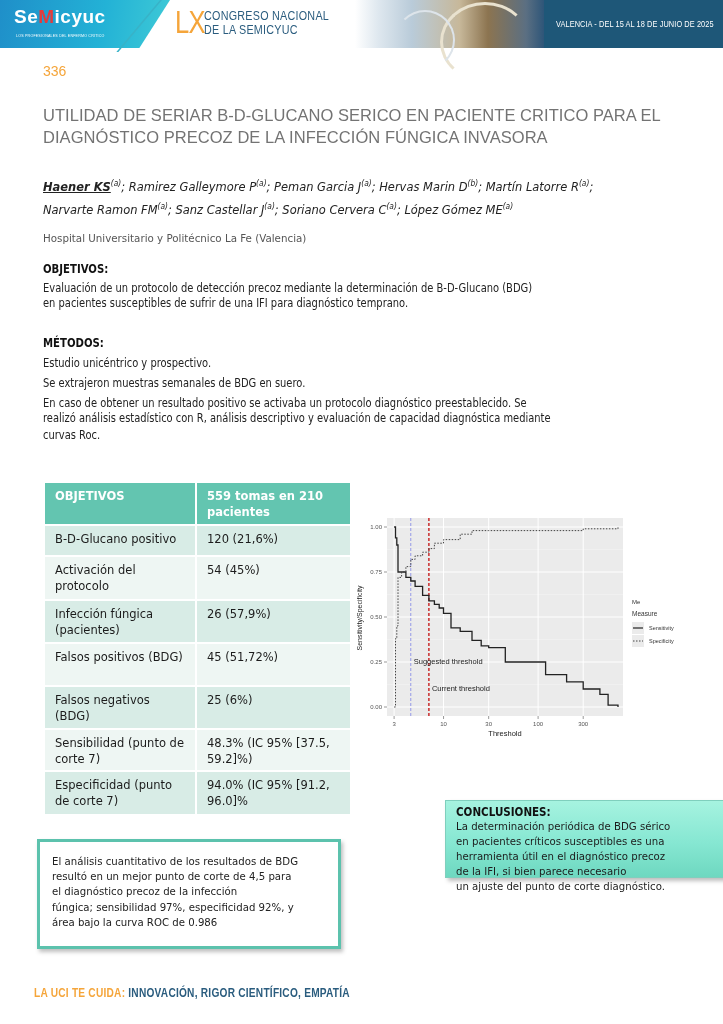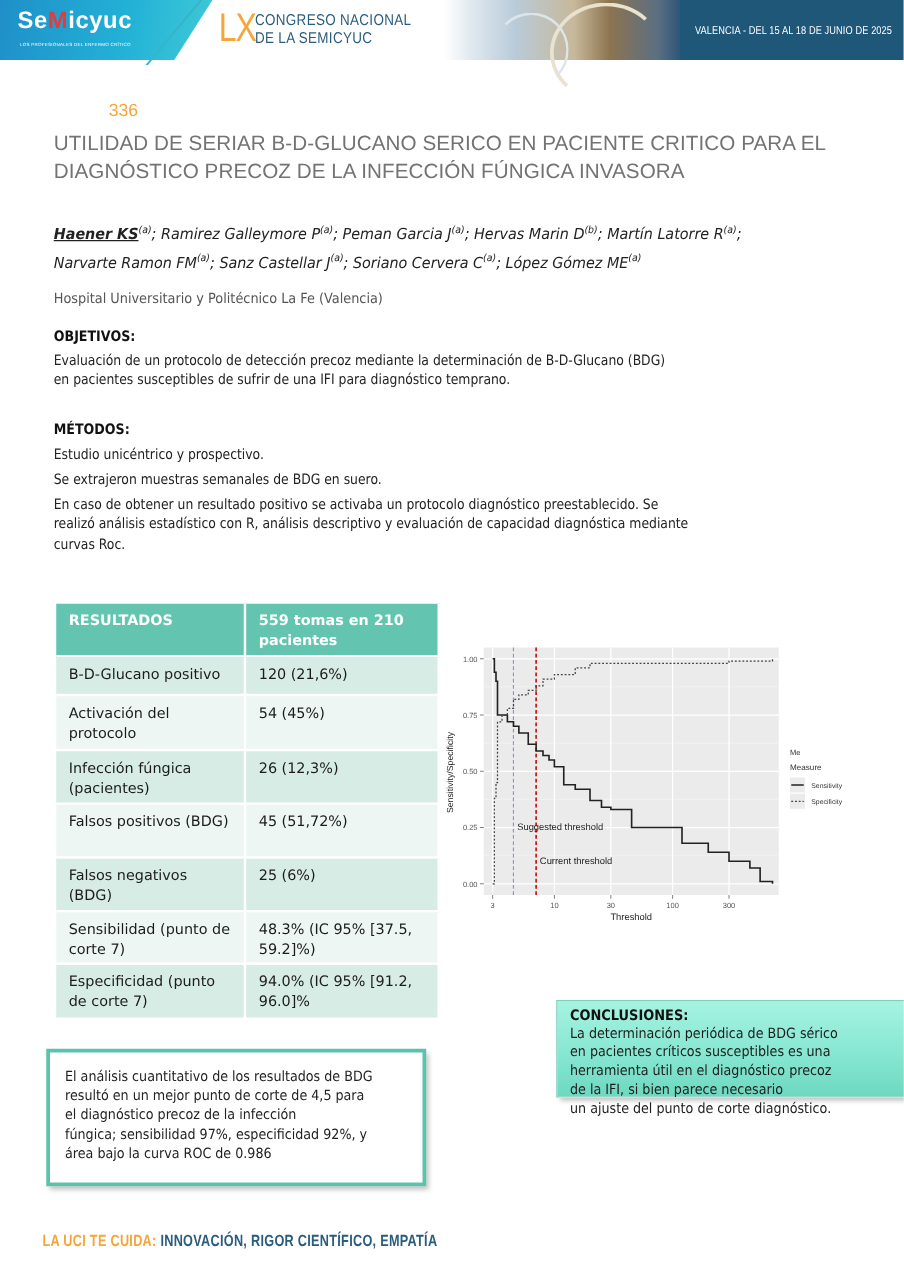--- a/index.html
+++ b/index.html
@@ -18,21 +18,21 @@
   .lx { position: absolute; left: 175px; top: 6px; font-family: "Liberation Sans", sans-serif; font-size: 32px; line-height: 32px; color: #f5a53a; letter-spacing: -1px; transform: scaleX(0.8); transform-origin: left; }
   .congreso { position: absolute; left: 204px; top: 9px; font-family: "Liberation Sans", sans-serif; font-size: 12.5px; line-height: 14px; color: #2a5c7e; letter-spacing: 0.3px; transform: scaleX(0.86); transform-origin: left; }
   .city-img { position: absolute; left: 355px; top: 0; width: 190px; height: 48px;
     background: linear-gradient(90deg, #ffffff 0%, #dfe8ef 12%, #b9cbd9 30%, #c7b89a 55%, #8c7450 70%, #5b6f82 90%, #2b5478 100%); }
   .city-arc1 { position: absolute; left: 440px; top: 2px; width: 90px; height: 80px; border: 3px solid #e9e2cf; border-radius: 50%; border-right-color: transparent; border-bottom-color: transparent; }
   .city-arc2 { position: absolute; left: 395px; top: 10px; width: 60px; height: 60px; border: 2px solid #dde4ea; border-radius: 50%; border-left-color: transparent; border-bottom-color: transparent; }
   .banner-right { position: absolute; left: 544px; top: 0; width: 179px; height: 48px; background: #1e5778; }
   .dates { position: absolute; left: 556px; top: 19px; font-family: "Liberation Sans", sans-serif; font-size: 9px; color: #ffffff; letter-spacing: 0.1px; transform: scaleX(0.82); transform-origin: left; white-space: nowrap; }
 
   
-  .abs-num { position: absolute; left: 43px; top: 80px; font-size: 14px; color: #f5a53a; font-family: "Liberation Sans", sans-serif; margin-left: 44px; }
+  .abs-num { position: absolute; left: 43px; top: 63px; font-size: 14px; color: #f5a53a; font-family: "Liberation Sans", sans-serif; }
   .title { position: absolute; left: 43px; top: 104px; width: 650px; font-family: "Liberation Sans", sans-serif; font-size: 16.5px; line-height: 22px; color: #737373; letter-spacing: 0.05px; }
   .authors { position: absolute; left: 43px; top: 174px; width: 660px; font-family: "DejaVu Sans", sans-serif; font-style: italic; font-size: 12.2px; line-height: 19px; color: #222222; transform: scaleX(0.94); transform-origin: left; }
   .authors .first { font-weight: bold; text-decoration: underline; }
   .authors sup { font-size: 8px; }
   .hospital { position: absolute; left: 43px; top: 232px; font-family: "DejaVu Sans", sans-serif; font-size: 11.2px; color: #555555; transform: scaleX(0.92); transform-origin: left; white-space: nowrap; }
 
   .section-h { position: absolute; left: 43px; font-family: "DejaVu Sans", sans-serif; font-weight: bold; font-size: 11.5px; color: #111111; transform: scaleX(0.88); transform-origin: left; white-space: nowrap; }
   .section-p { position: absolute; left: 43px; width: 720px; font-family: "DejaVu Sans", sans-serif; font-size: 11.4px; line-height: 15px; color: #222222; transform: scaleX(0.87); transform-origin: left; }
 
   
@@ -111,36 +111,36 @@
 <div class="section-p" style="top:376px;">Se extrajeron muestras semanales de BDG en suero.</div>
 <div class="section-p" style="top:396px;">
   <div>En caso de obtener un resultado positivo se activaba un protocolo diagnóstico preestablecido. Se</div>
   <div>realizó análisis estadístico con R, análisis descriptivo y evaluación de capacidad diagnóstica mediante</div>
   <div style="margin-top:2px">curvas Roc.</div>
 </div>
 
 <table class="results-table">
   <thead>
     <tr>
-      <th style="width:152px;">RESULTADOS</th>
+      <th style="width:152px;">OBJETIVOS</th>
       <th>559 tomas en 210 pacientes</th>
     </tr>
   </thead>
   <tbody>
     <tr class="odd">
       <td class="c1" style="height:31px">B-D-Glucano positivo</td>
       <td>120 (21,6%)</td>
     </tr>
     <tr class="even">
       <td class="c1" style="height:44px">Activación del protocolo</td>
       <td>54 (45%)</td>
     </tr>
     <tr class="odd">
       <td class="c1" style="height:43px">Infección fúngica (pacientes)</td>
-      <td>26 (12,3%)</td>
+      <td>26 (57,9%)</td>
     </tr>
     <tr class="even">
       <td class="c1" style="height:43px">Falsos positivos (BDG)</td>
       <td>45 (51,72%)</td>
     </tr>
     <tr class="odd">
       <td class="c1" style="height:43px">Falsos negativos (BDG)</td>
       <td>25 (6%)</td>
     </tr>
     <tr class="even">

